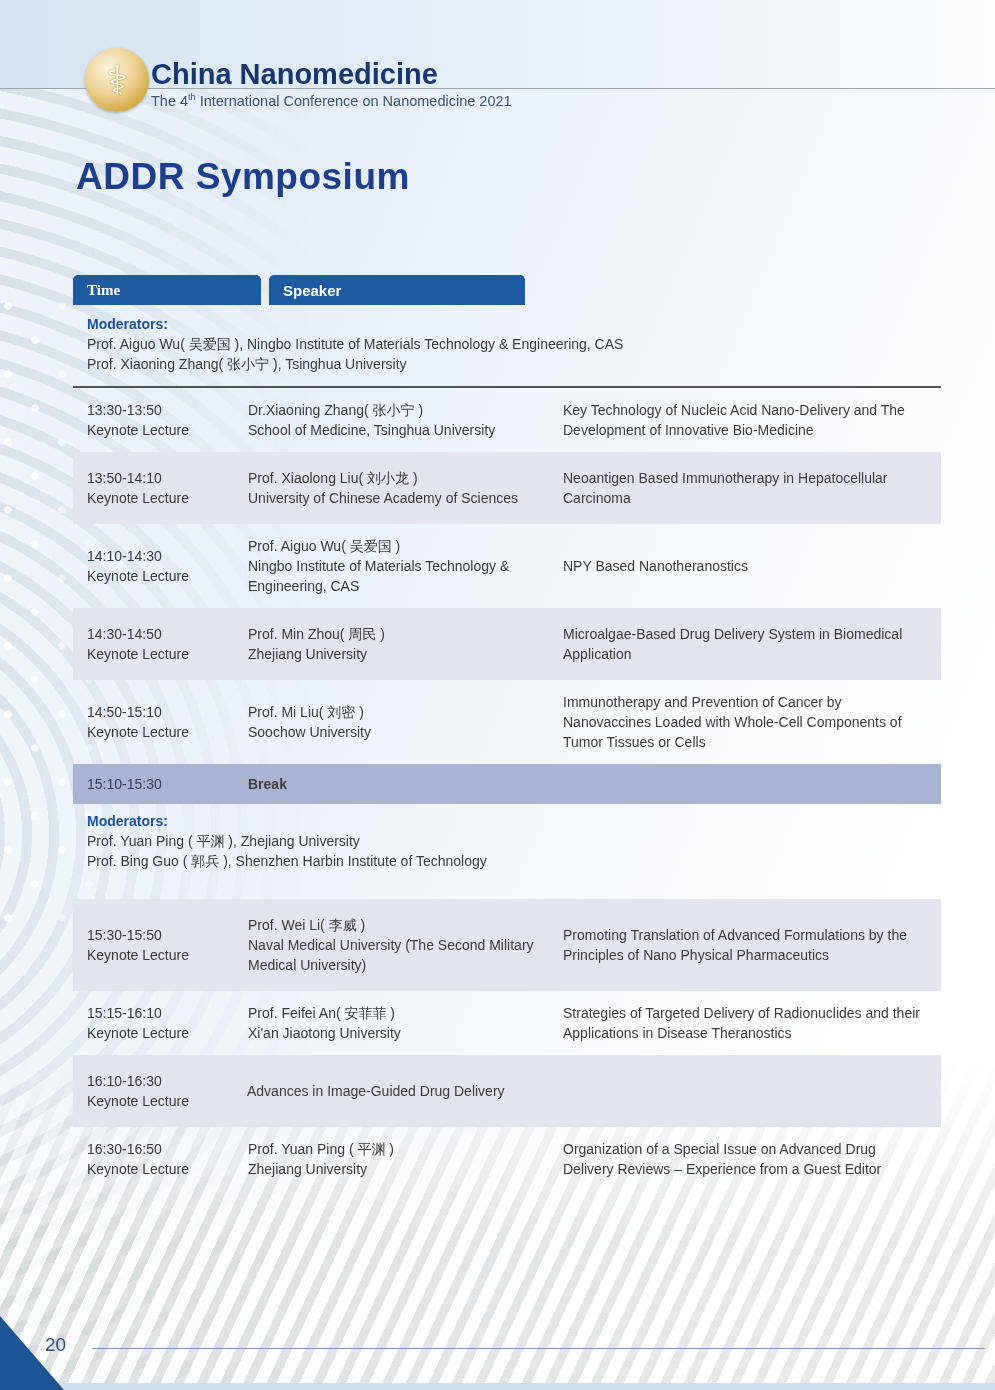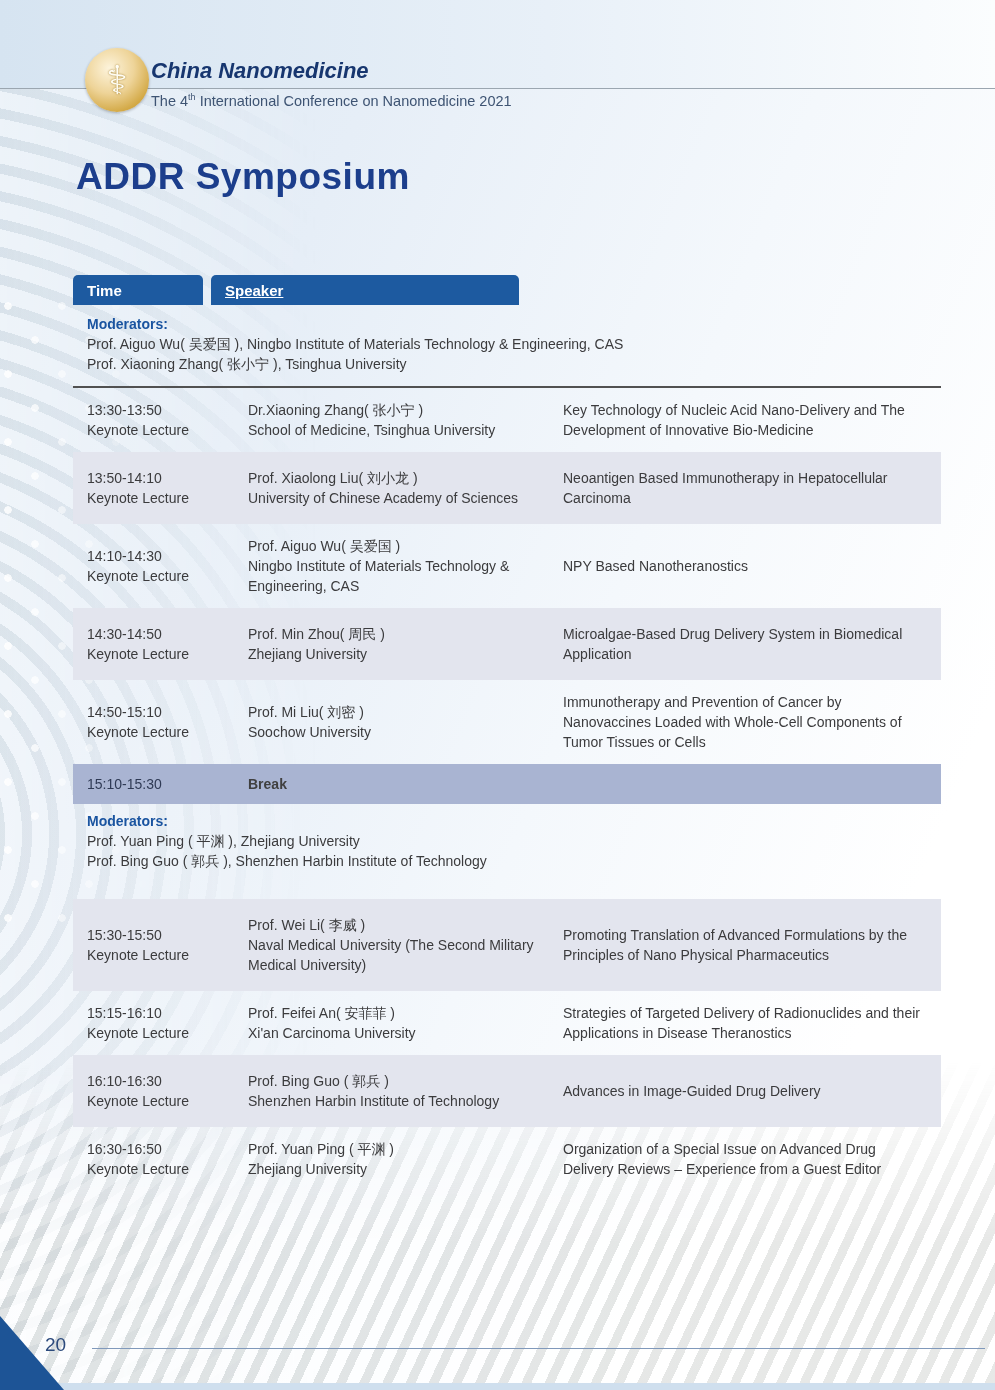--- a/index.html
+++ b/index.html
@@ -39,33 +39,33 @@
     background:linear-gradient(to right,#d6e4f1,#e8f0f8 55%,#fbfdfe);
     border-bottom:1px solid #9ba6b0;
   }
   .logo{
     position:absolute;left:85px;top:48px;width:64px;height:64px;border-radius:50%;
     background:radial-gradient(circle at 38% 32%,#fdf4dc,#eed499 42%,#d3a946 75%,#b8872a);
     box-shadow:0 1px 3px rgba(0,0,0,.28);
     display:flex;align-items:center;justify-content:center;z-index:6;
   }
   .logo-glyph{font-size:40px;line-height:1;color:#fffdf4;text-shadow:0 0 2px #9c751e;}
-  .brand{position:absolute;left:151px;top:58px;font-size:22px;font-weight:bold;color:#17366f;z-index:5;font-style:italic;}
+  .brand{position:absolute;left:151px;top:58px;font-size:29px;font-weight:bold;color:#17366f;z-index:5;}
   .header-sub{position:absolute;left:151px;top:92px;font-size:14.5px;color:#3e5473;z-index:5;}
   .header-sub sup{font-size:9px;}
   
   .doc-title{position:absolute;left:76px;top:156px;font-size:37px;font-weight:bold;color:#1c3e8c;letter-spacing:.5px;}
   .doc-datetime{position:absolute;left:76px;top:204px;font-size:23px;font-weight:bold;color:#1c3e8c;}
   
   .schedule{position:absolute;left:73px;top:275px;width:868px;font-size:14px;color:#3b3b3d;}
   .tabs{display:flex;gap:8px;}
   .tab{height:30px;background:#1d5aa0;border-radius:5px 5px 0 0;color:#ffffff;font-weight:bold;
        font-size:15px;display:flex;align-items:center;padding-left:14px;box-sizing:border-box;}
-  .tab-time{width:130px;}
-  .tab-speaker{width:308px;text-decoration:underline;}
+  .tab-time{width:188px;font-family:Liberation Serif, serif;}
+  .tab-speaker{width:256px;}
   .tab-topic{flex:1;}
   .moderators{padding:9px 14px 12px 14px;line-height:20px;}
   .moderators.first{border-bottom:2px solid #515151;}
   .moderators.second{padding-top:7px;padding-bottom:28px;}
   .mod-label{color:#1a54a0;font-weight:bold;}
   .mod-line{color:#3b3b3d;}
   .session{display:grid;grid-template-columns:160px 316px 1fr;align-items:center;
            padding:12px 0;line-height:20px;}
   .session.shaded{background:#e3e5ee;padding:16px 0;}
   .cell-time{padding-left:14px;align-self:center;}
@@ -185,32 +185,28 @@
           </div>
           <div class="cell-topic">Promoting Translation of Advanced Formulations by the Principles of Nano Physical Pharmaceutics</div>
         </div>
         <div class="session">
           <div class="cell-time">
             <div>15:15-16:10</div>
             <div>Keynote Lecture</div>
           </div>
           <div class="cell-speaker">
             <div>Prof. Feifei An( 安菲菲 )</div>
-            <div>Xi'an Carcinoma University</div>
+            <div>Xi'an Jiaotong University</div>
           </div>
           <div class="cell-topic">Strategies of Targeted Delivery of Radionuclides and their Applications in Disease Theranostics</div>
         </div>
         <div class="session shaded">
           <div class="cell-time">
             <div>16:10-16:30</div>
             <div>Keynote Lecture</div>
-          </div>
-          <div class="cell-speaker">
-            <div>Prof. Bing Guo ( 郭兵 )</div>
-            <div>Shenzhen Harbin Institute of Technology</div>
           </div>
           <div class="cell-topic">Advances in Image-Guided Drug Delivery</div>
         </div>
         <div class="session">
           <div class="cell-time">
             <div>16:30-16:50</div>
             <div>Keynote Lecture</div>
           </div>
           <div class="cell-speaker">
             <div>Prof. Yuan Ping ( 平渊 )</div>

